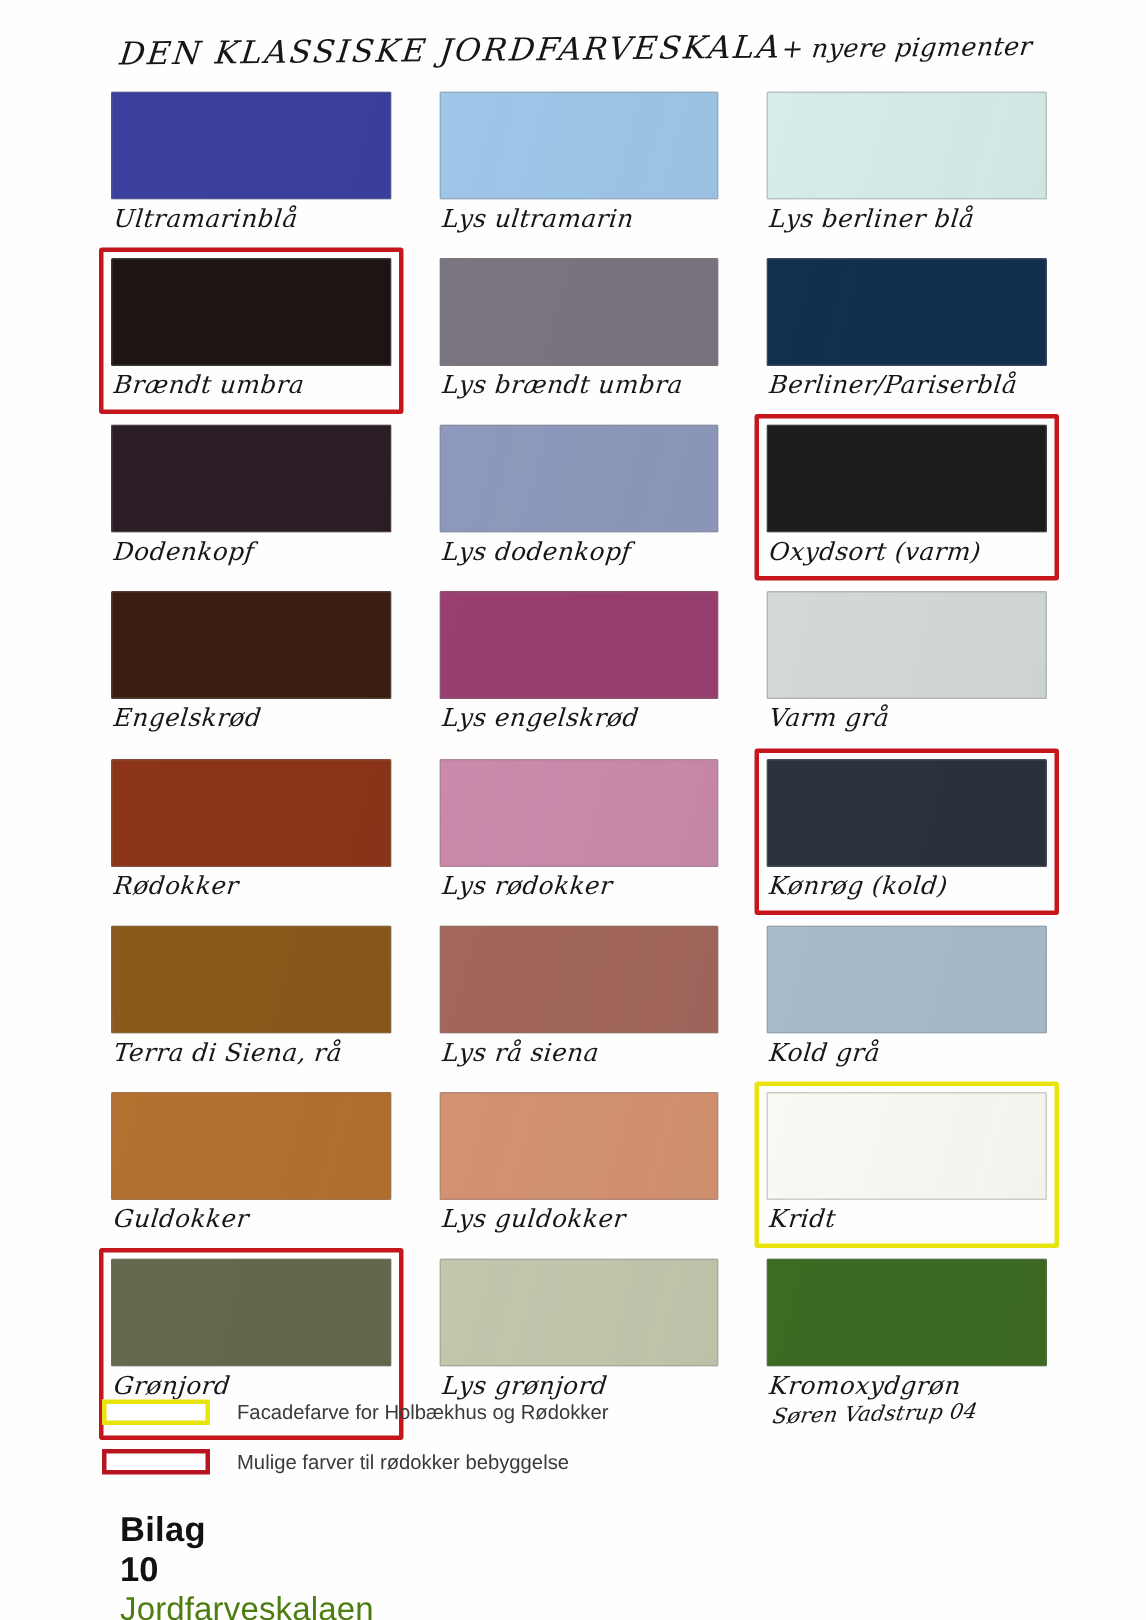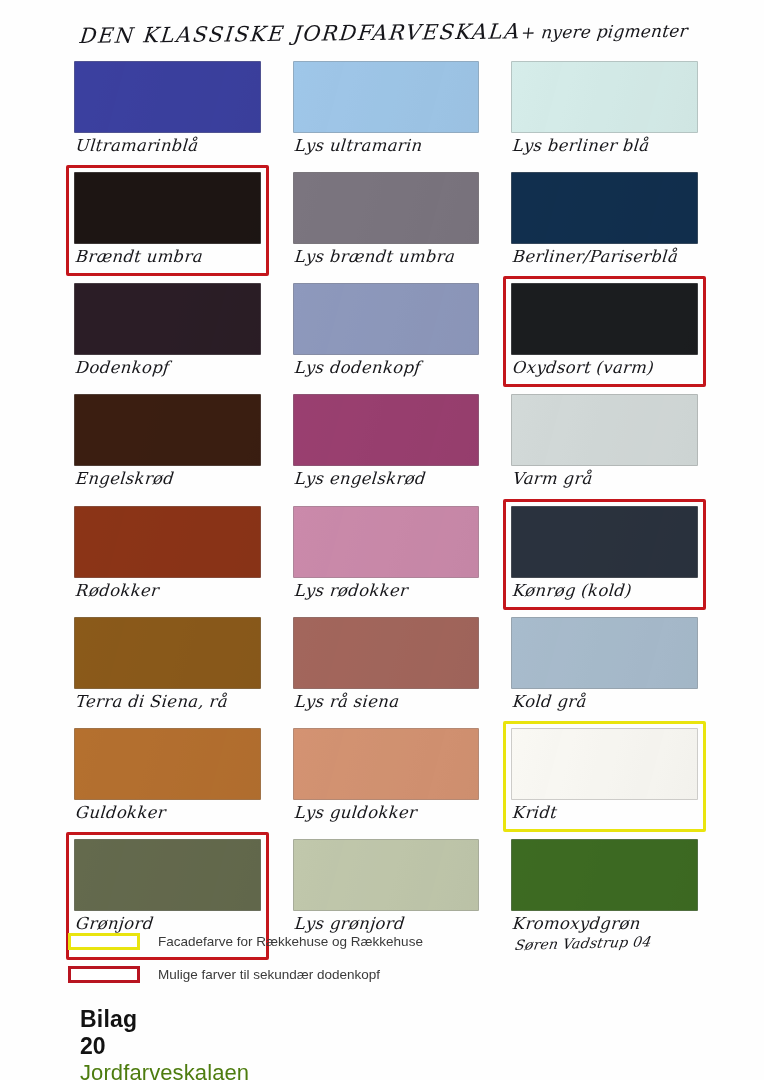--- a/index.html
+++ b/index.html
@@ -281,27 +281,27 @@
       <div class="cell">
         <div class="swatch with-edge" style="background: rgb(61, 107, 34);"></div>
         <div class="swatch-label">Kromoxydgrøn</div>
         <div class="swatch-sublabel">Søren Vadstrup 04</div>
       </div>
     </div>
 
   <div id="legend">
       <div class="legend-row">
         <div class="legend-chip yellow" style="border-color: rgb(233, 228, 14);"></div>
-        <div class="legend-text">Facadefarve for Rækkehuse og Rækkehuse</div>
+        <div class="legend-text">Facadefarve for Holbækhus og Rødokker</div>
       </div>
       <div class="legend-row">
         <div class="legend-chip red" style="border-color: rgb(184, 20, 32);"></div>
-        <div class="legend-text">Mulige farver til sekundær dodenkopf</div>
+        <div class="legend-text">Mulige farver til rødokker bebyggelse</div>
       </div>
     </div>
 
   <div id="footer">
     <span class="footer-bilag">Bilag</span>
-    <span class="footer-num">20</span>
+    <span class="footer-num">10</span>
     <span class="footer-caption">Jordfarveskalaen</span>
   </div>
 
 </div>
 
 </body></html>

